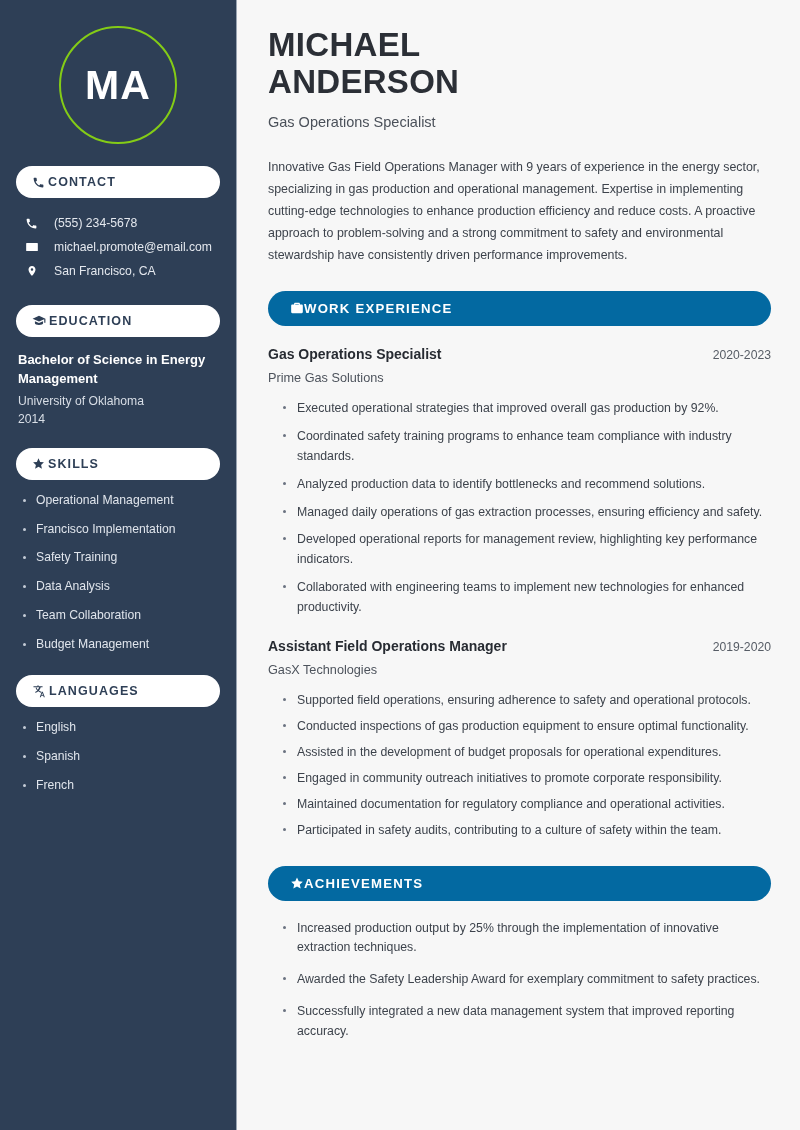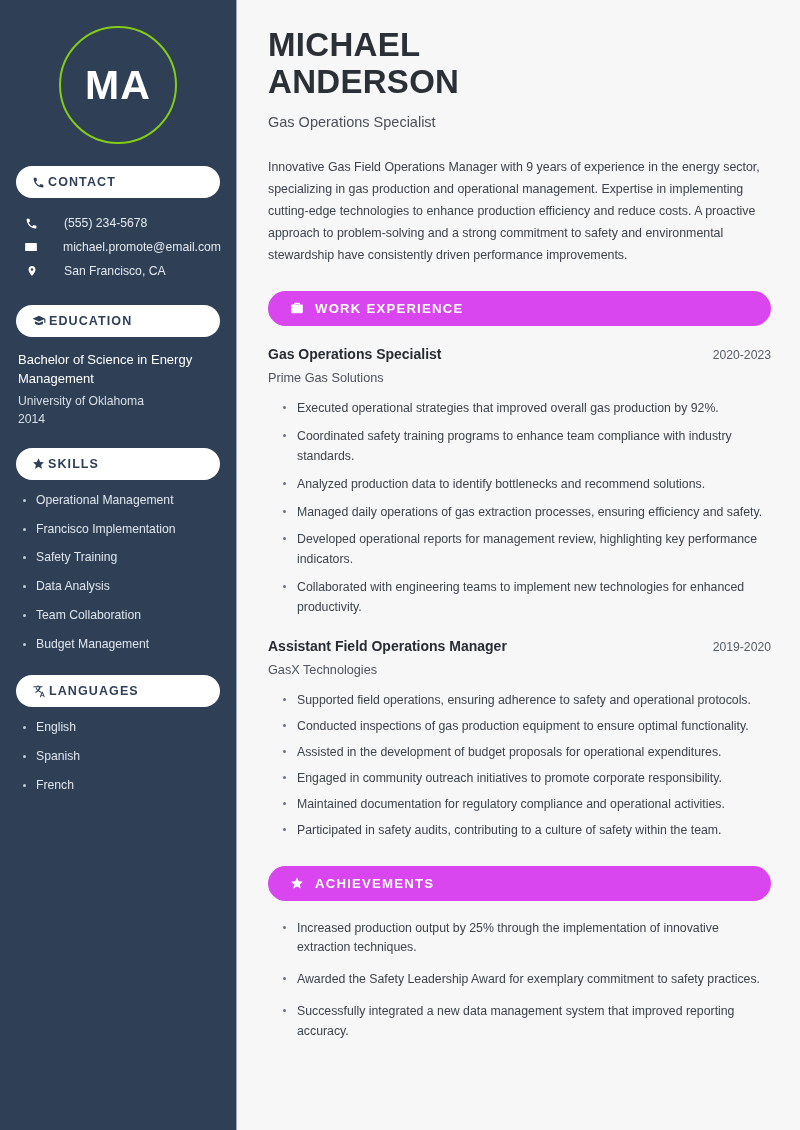--- a/index.html
+++ b/index.html
@@ -40,30 +40,30 @@
     gap:3px;
   }
   .pill-label {
     font-size:12.5px; font-weight:700; letter-spacing:1.1px;
   }
   .pill .ic { display:flex; align-items:center; }
   .pill .ic svg { display:block; fill:#2e3f56; }
 
   .contact-list { margin-top:13px; }
   .contact-row {
-    display:flex; align-items:center; gap:25px;
+    display:flex; align-items:center; gap:15px;
     padding:5px 0 5px 8px;
     text-align:center;
   }
   .contact-row .ic { width:15px; display:flex; justify-content:center; }
   .contact-row .ic svg { display:block; fill:#ffffff; }
   .contact-text { font-size:12.2px; color:#e4e8ee; }
 
   .edu-block { margin-top:14px; padding-left:2px; }
-  .edu-degree { font-size:13px; font-weight:400; color:#ffffff; line-height:1.45; }
+  .edu-degree { font-size:13px; font-weight:700; color:#ffffff; line-height:1.45; }
   .edu-school { font-size:12.2px; color:#d8dee6; margin-top:5px; }
   .edu-year  { font-size:12.2px; color:#d8dee6; margin-top:4px; }
 
   .side-list { margin-top:13px; list-style:none; padding-left:4px; }
   .side-list li {
     position:relative;
     font-size:12.2px; color:#e0e5ec;
     padding:0 0 0 16px;
     margin-bottom:13px;
     line-height:1.3;
@@ -87,24 +87,24 @@
     font-size:14.5px; color:#4a5059; margin-top:13px; font-weight:400;
   }
   .summary {
     margin-top:26px;
     font-size:12.4px; color:#3d434c; line-height:1.78;
     max-width:505px;
   }
 
   .section-bar {
     margin-top:25px;
-    background:#d946ef; color:#ffffff;
+    background:#0369a1; color:#ffffff;
     border-radius:999px; height:35px;
     display:flex; align-items:center;
-    padding:0 22px; gap:11px;
+    padding:0 22px; 
   }
   .section-bar .ic svg { display:block; fill:#ffffff; }
   .section-bar-label {
     font-size:13.2px; font-weight:700; letter-spacing:1.2px;
   }
 
   .job { margin-top:20px; }
   .job-head { display:flex; align-items:baseline; justify-content:space-between; gap:14px; }
   .job-title { font-size:14px; font-weight:700; color:#272b32; }
   .job-dates { font-size:12.2px; color:#565c65; white-space:nowrap; }

